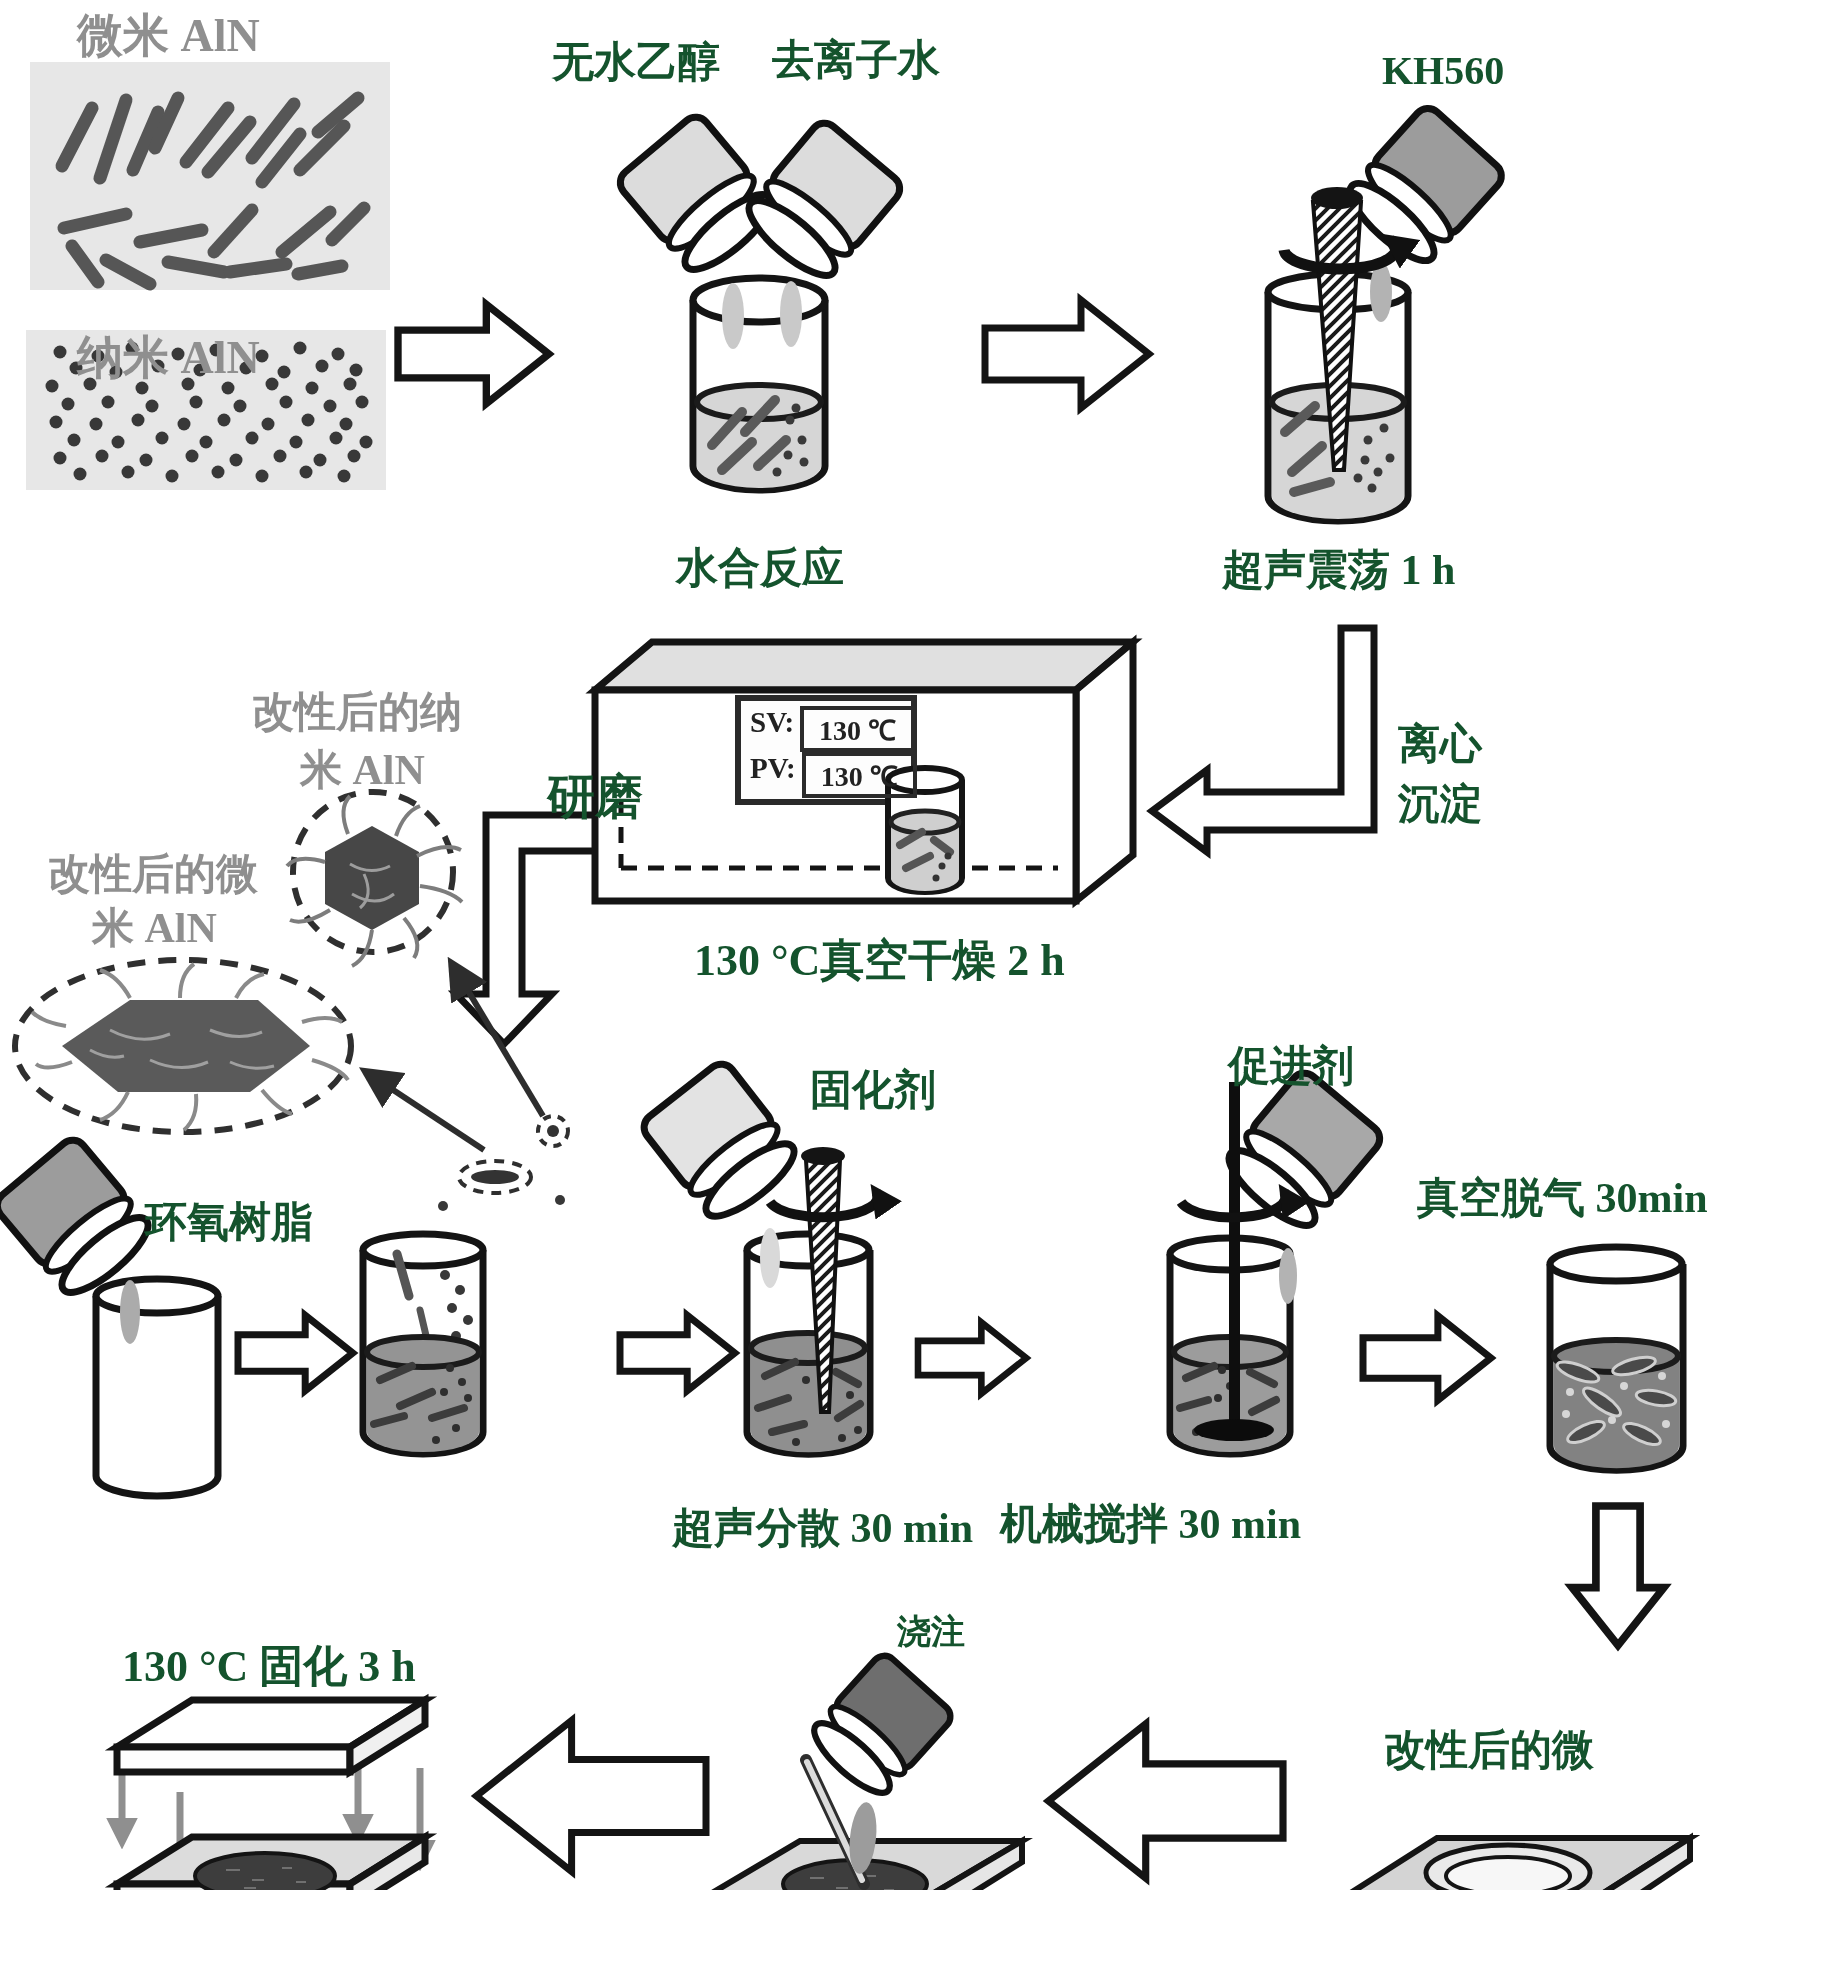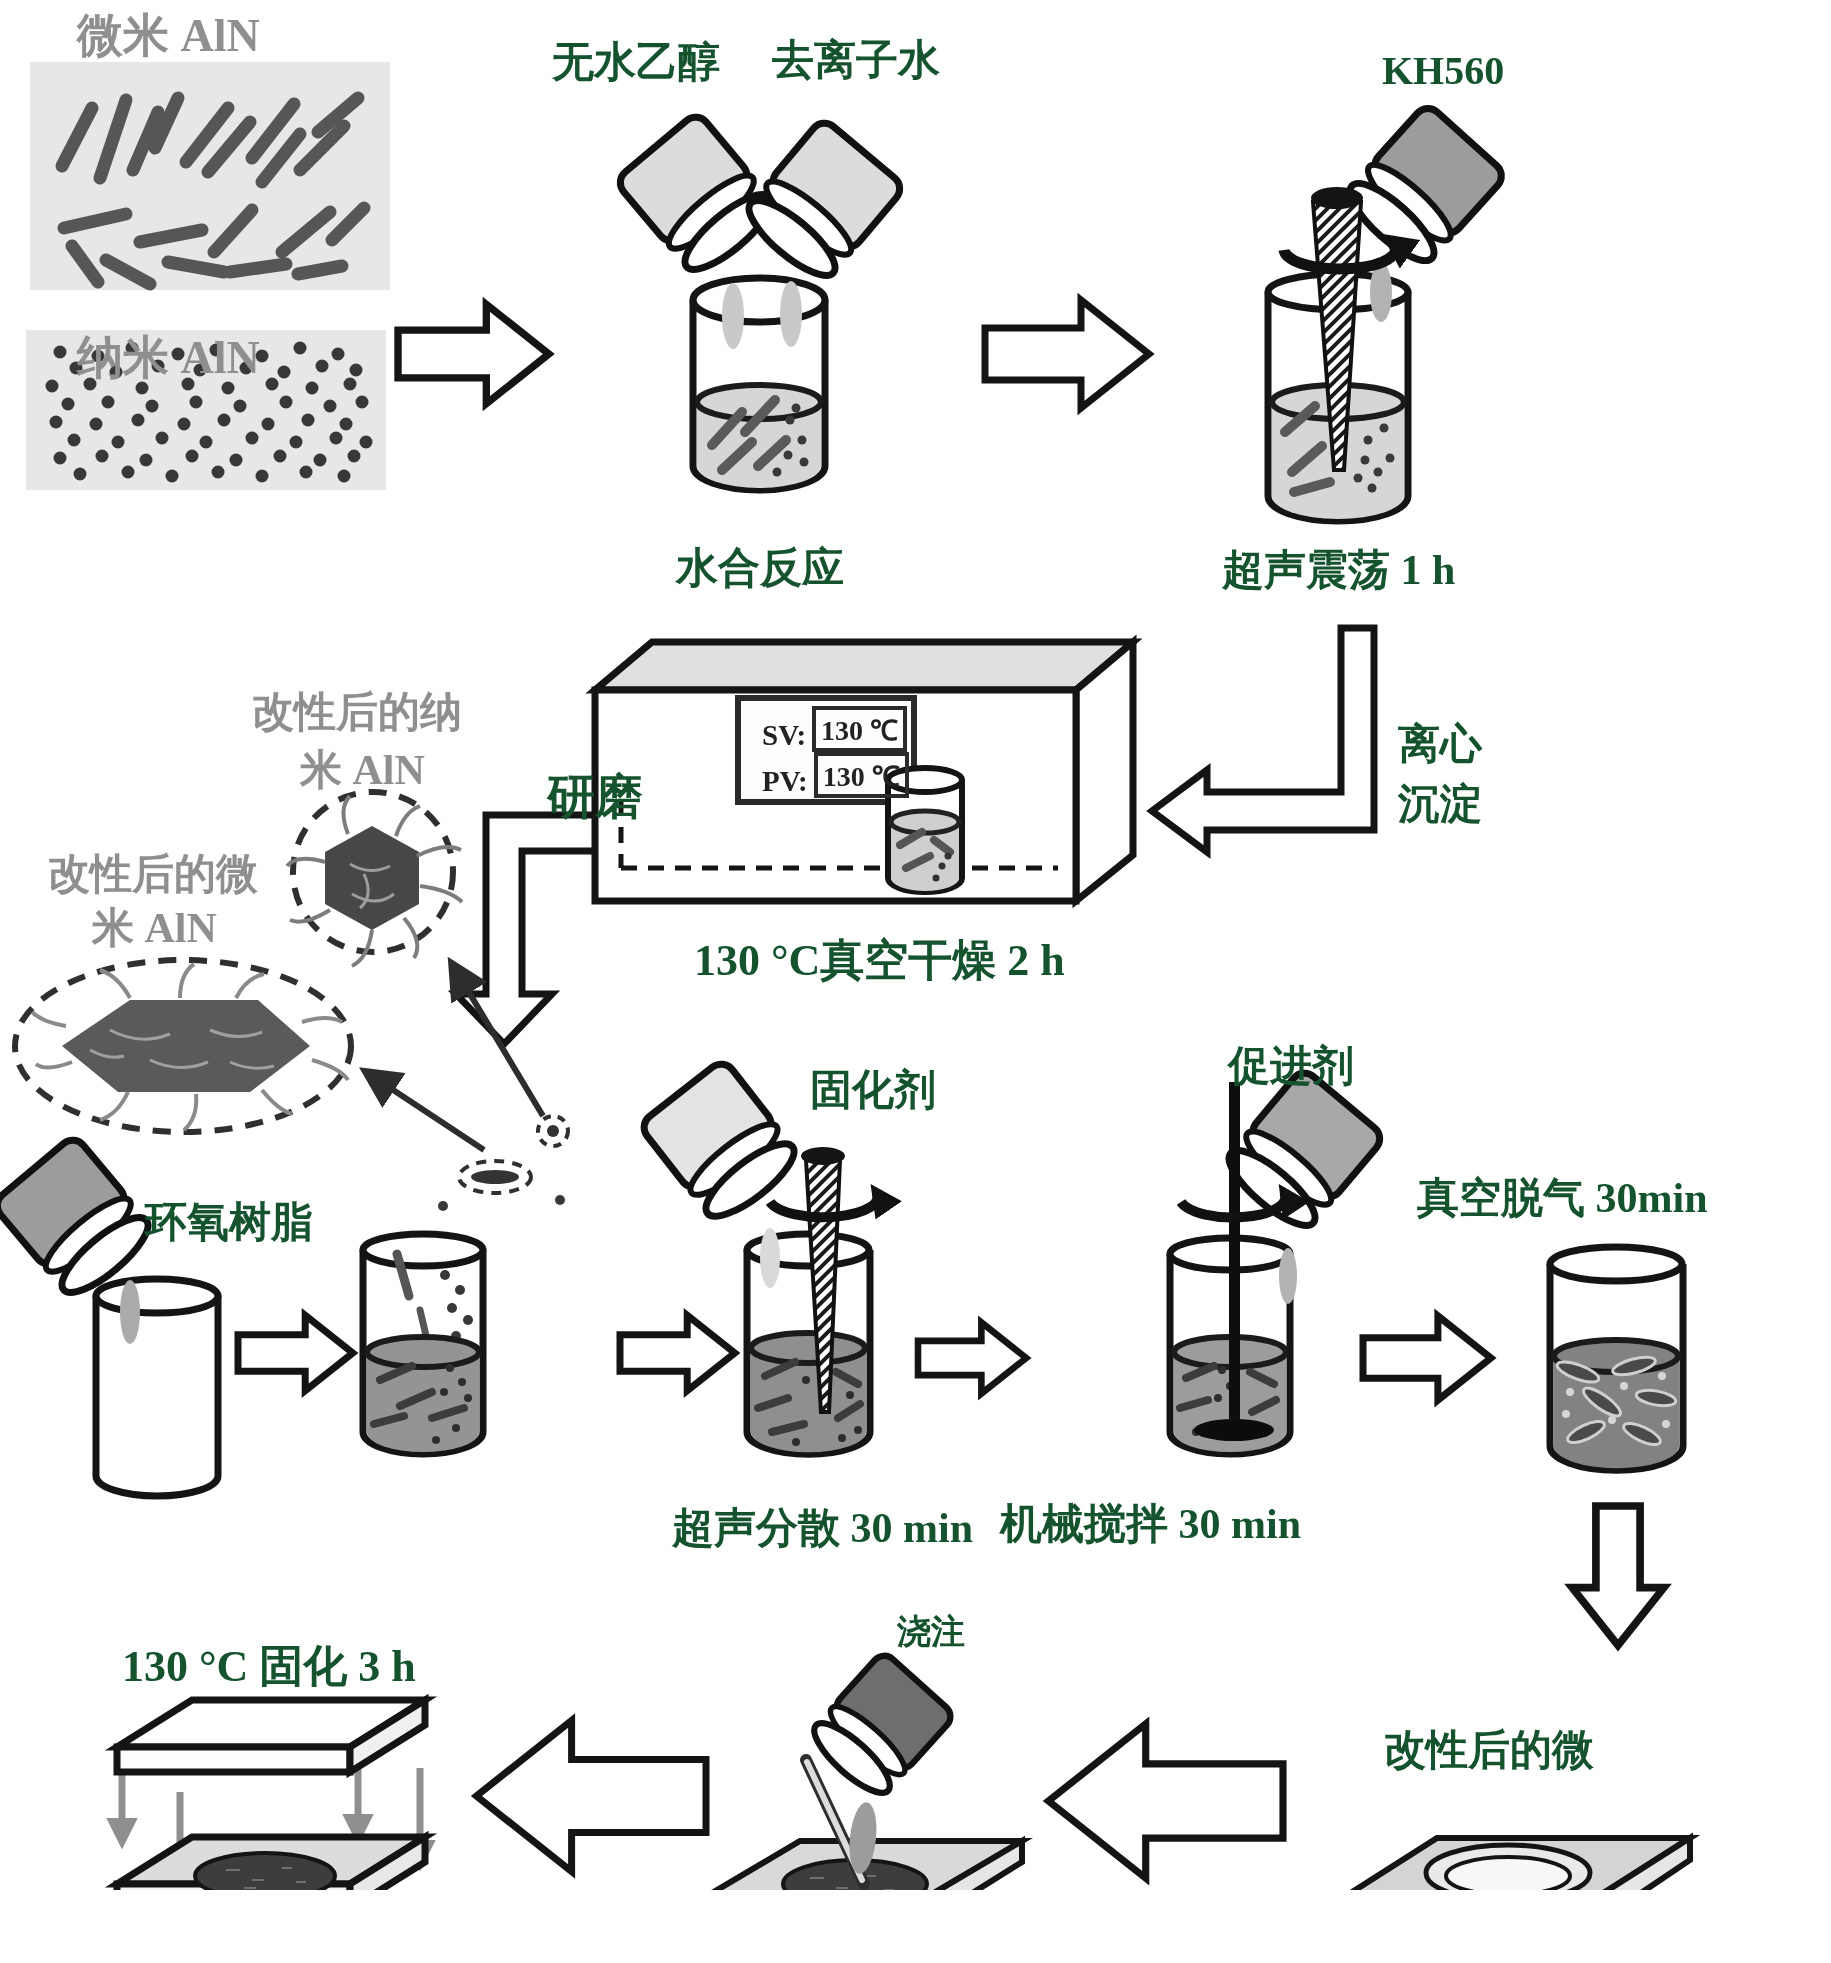--- a/index.html
+++ b/index.html
@@ -2,22 +2,22 @@
 <html><head>
 <meta charset="utf-8">
 <style>
   html,body{margin:0;padding:0;background:#fff;}
   #stage{position:relative;width:1831px;height:1890px;background:#fff;overflow:hidden;
          font-family:Liberation Serif, serif;}
   #art{position:absolute;left:0;top:0;}
   .lbl{position:absolute;font-weight:bold;white-space:nowrap;color:#14532d;line-height:1.05;}
   .g{color:#8f8f8f;}
   .panel{position:absolute;left:750px;top:706px;width:170px;font-weight:bold;color:#222;}
-  .prow{display:flex;align-items:flex-end;height:46px;font-size:29px;margin-left:12px;}
-  .pbox{display:inline-block;border:4px solid #2b2b2b;padding:0 5px;margin-left:6px;font-size:28px;}
+  .prow{display:flex;align-items:flex-start;height:46px;font-size:29px;}
+  .pbox{display:inline-block;border:4px solid #2b2b2b;padding:0 15px;margin-left:6px;font-size:28px;}
 </style>
 </head>
 <body>
 
 <div id="stage">
 
 <svg id="art" width="1831" height="1963" viewBox="0 0 1831 1963">
   <defs>
     <pattern id="hatch" width="12" height="12" patternUnits="userSpaceOnUse">
       <rect width="12" height="12" fill="#fff"></rect>

